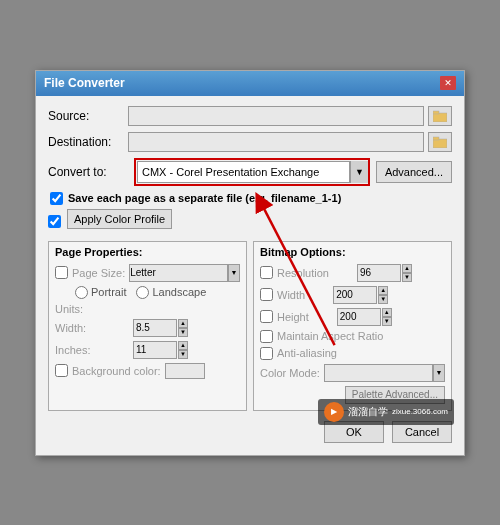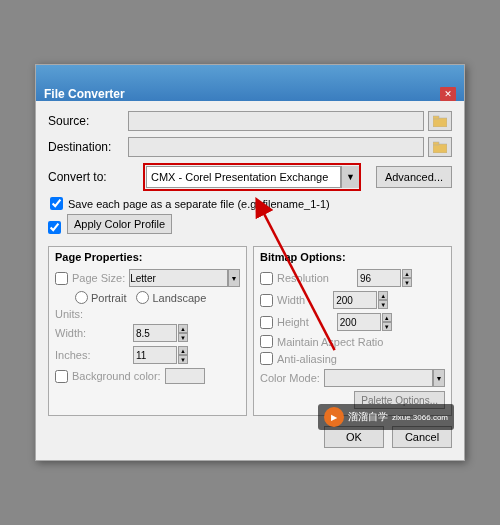--- a/index.html
+++ b/index.html
@@ -15,27 +15,27 @@
     }
     .window {
       width: 430px;
       background: #f0f0f0;
       border: 1px solid #aaa;
       box-shadow: 2px 2px 8px rgba(0,0,0,0.4);
     }
     .title-bar {
       background: linear-gradient(to bottom, #5a9fd4, #3a7dbf);
       color: white;
-      padding: 0 8px;
+      padding: 8px 8px;
       font-size: 12px;
       font-weight: bold;
       display: flex;
-      align-items: flex-end;
+      align-items: center;
       justify-content: space-between;
-      height: 36px;
+      height: 25px;
     }
     .title-bar-buttons {
       display: flex;
       gap: 2px;
     }
     .title-btn {
       width: 16px;
       height: 14px;
       background: #d04040;
       color: white;
@@ -82,21 +82,21 @@
       cursor: pointer;
       display: flex;
       align-items: center;
       justify-content: center;
       font-size: 11px;
     }
     .convert-row {
       display: flex;
       align-items: center;
       margin-bottom: 6px;
-      gap: 15px;
+      gap: 6px;
     }
     .convert-select-wrap {
       flex: 1;
       display: flex;
       align-items: center;
       gap: 6px;
       border: 2px solid #cc0000;
       padding: 1px;
     }
     .convert-select {
@@ -133,20 +133,21 @@
       display: flex;
       align-items: center;
       margin-bottom: 4px;
       padding-left: 2px;
     }
     .checkbox-row input[type="checkbox"] {
       margin-right: 5px;
     }
     .checkbox-label {
       font-size: 11px;
+      font-weight: bold;
     }
     .apply-btn {
       display: inline-flex;
       align-items: center;
       height: 20px;
       background: #e0e0e0;
       border: 1px solid #999;
       cursor: pointer;
       font-size: 11px;
       padding: 0 6px;
@@ -496,21 +497,21 @@
           <span class="panel-field-label disabled-text">Color Mode:</span>
           <div class="select-with-arrow" style="flex:1;display:flex;">
             <select class="panel-select" style="flex:1;appearance:none;-webkit-appearance:none;">
               <option></option>
             </select>
             <div style="width:12px;height:18px;background:#d0d0d0;border:1px solid #999;display:flex;align-items:center;justify-content:center;font-size:7px;cursor:pointer;">▼</div>
           </div>
         </div>
 
         <div style="display:flex;justify-content:flex-end;margin-top:4px;">
-          <button style="height:18px;padding:0 6px;background:#e0e0e0;border:1px solid #999;cursor:pointer;font-size:10px;color:#777;">Palette Options...</button>
+          <button style="height:18px;padding:0 6px;background:#e0e0e0;border:1px solid #999;cursor:pointer;font-size:10px;color:#777;">Palette Advanced...</button>
         </div>
       </div>
     </div>
 
     <div class="ok-cancel-row">
       <button class="ok-btn">OK</button>
       <button class="cancel-btn">Cancel</button>
     </div>
 
     <svg class="arrow-overlay" viewBox="0 0 430 300" style="position:absolute;top:0;left:0;width:100%;height:100%;pointer-events:none;">

